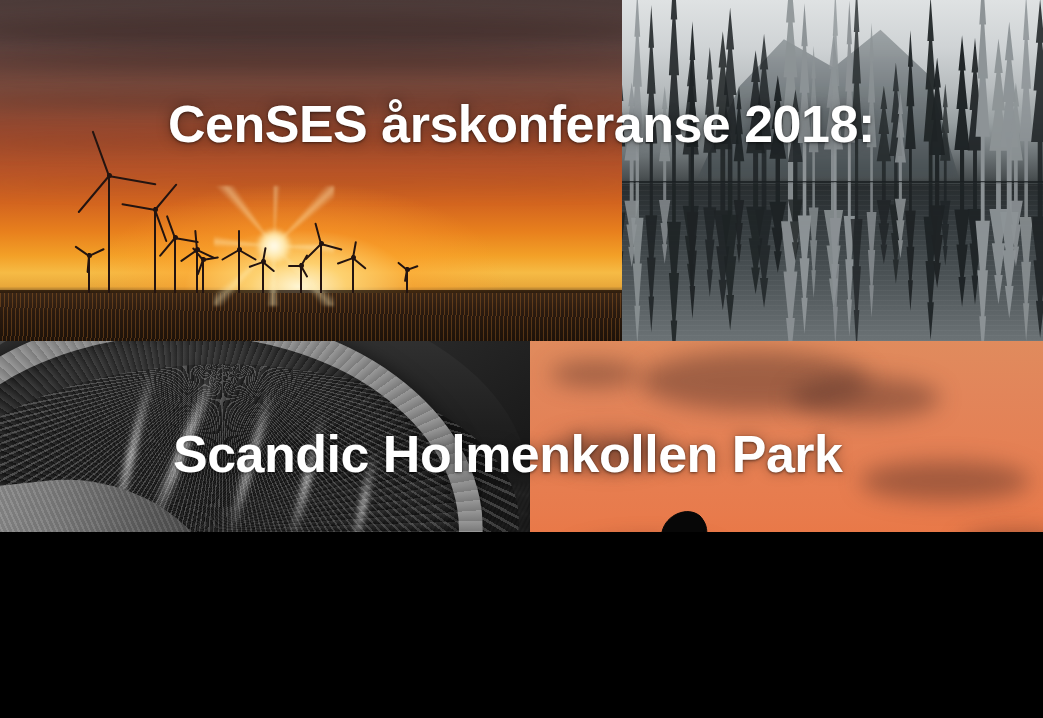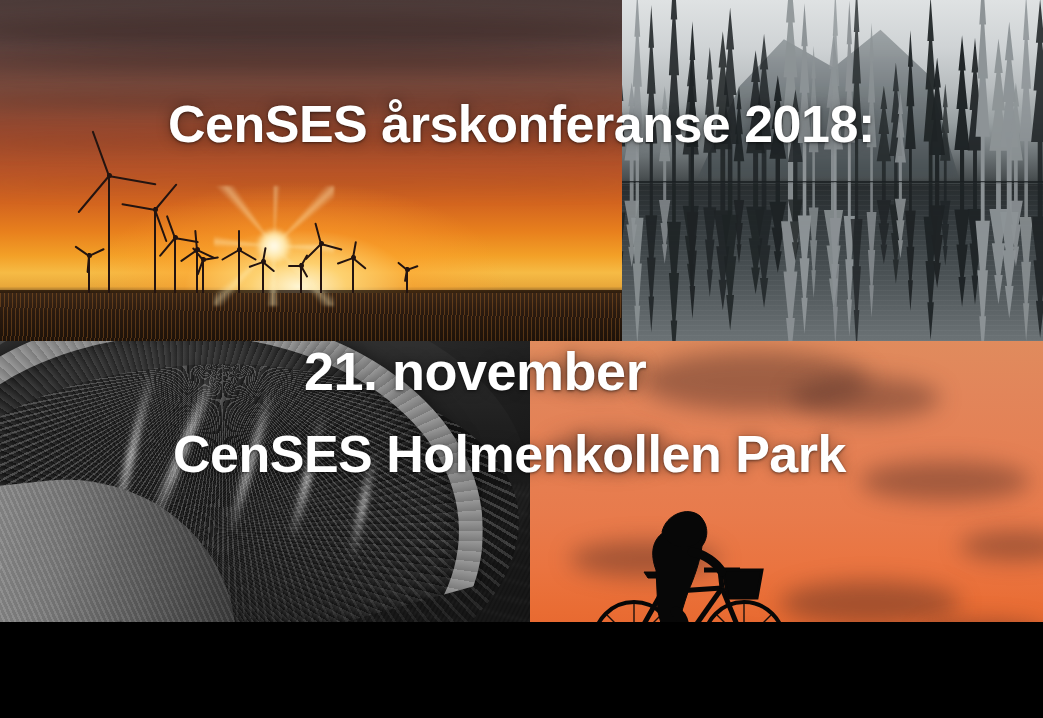--- a/index.html
+++ b/index.html
@@ -4,21 +4,21 @@
 <title>CenSES årskonferanse 2018</title>
 <style>
   html, body {
     margin: 0;
     padding: 0;
     background: #000;
   }
   #poster {
     position: relative;
     width: 1043px;
-    height: 622px;
+    height: 532px;
     overflow: hidden;
     font-family: "Liberation Sans", sans-serif;
     background: #111;
   }
 
   
   .quad {
     position: absolute;
     overflow: hidden;
   }
@@ -536,16 +536,15 @@
           <path d="M100 60 C112 62, 124 70, 130 80" stroke-width="9" fill="none" stroke-linecap="round"></path>
 
           <path d="M84 120 C96 128, 92 146, 88 166" stroke-width="11" fill="none" stroke-linecap="round"></path>
           <path d="M82 168 L104 172 L102 180 L80 176 Z"></path>
         </g>
       </svg>
     </div>
   </div>
 
   <div class="headline" id="line-1">CenSES årskonferanse 2018:</div>
-  <div class="headline" id="line-3">21. november</div>
-  <div class="headline" id="line-4">CenSES Holmenkollen Park</div>
+  <div class="headline" id="line-4">Scandic Holmenkollen Park</div>
 
 </div>
 
 </body></html>

